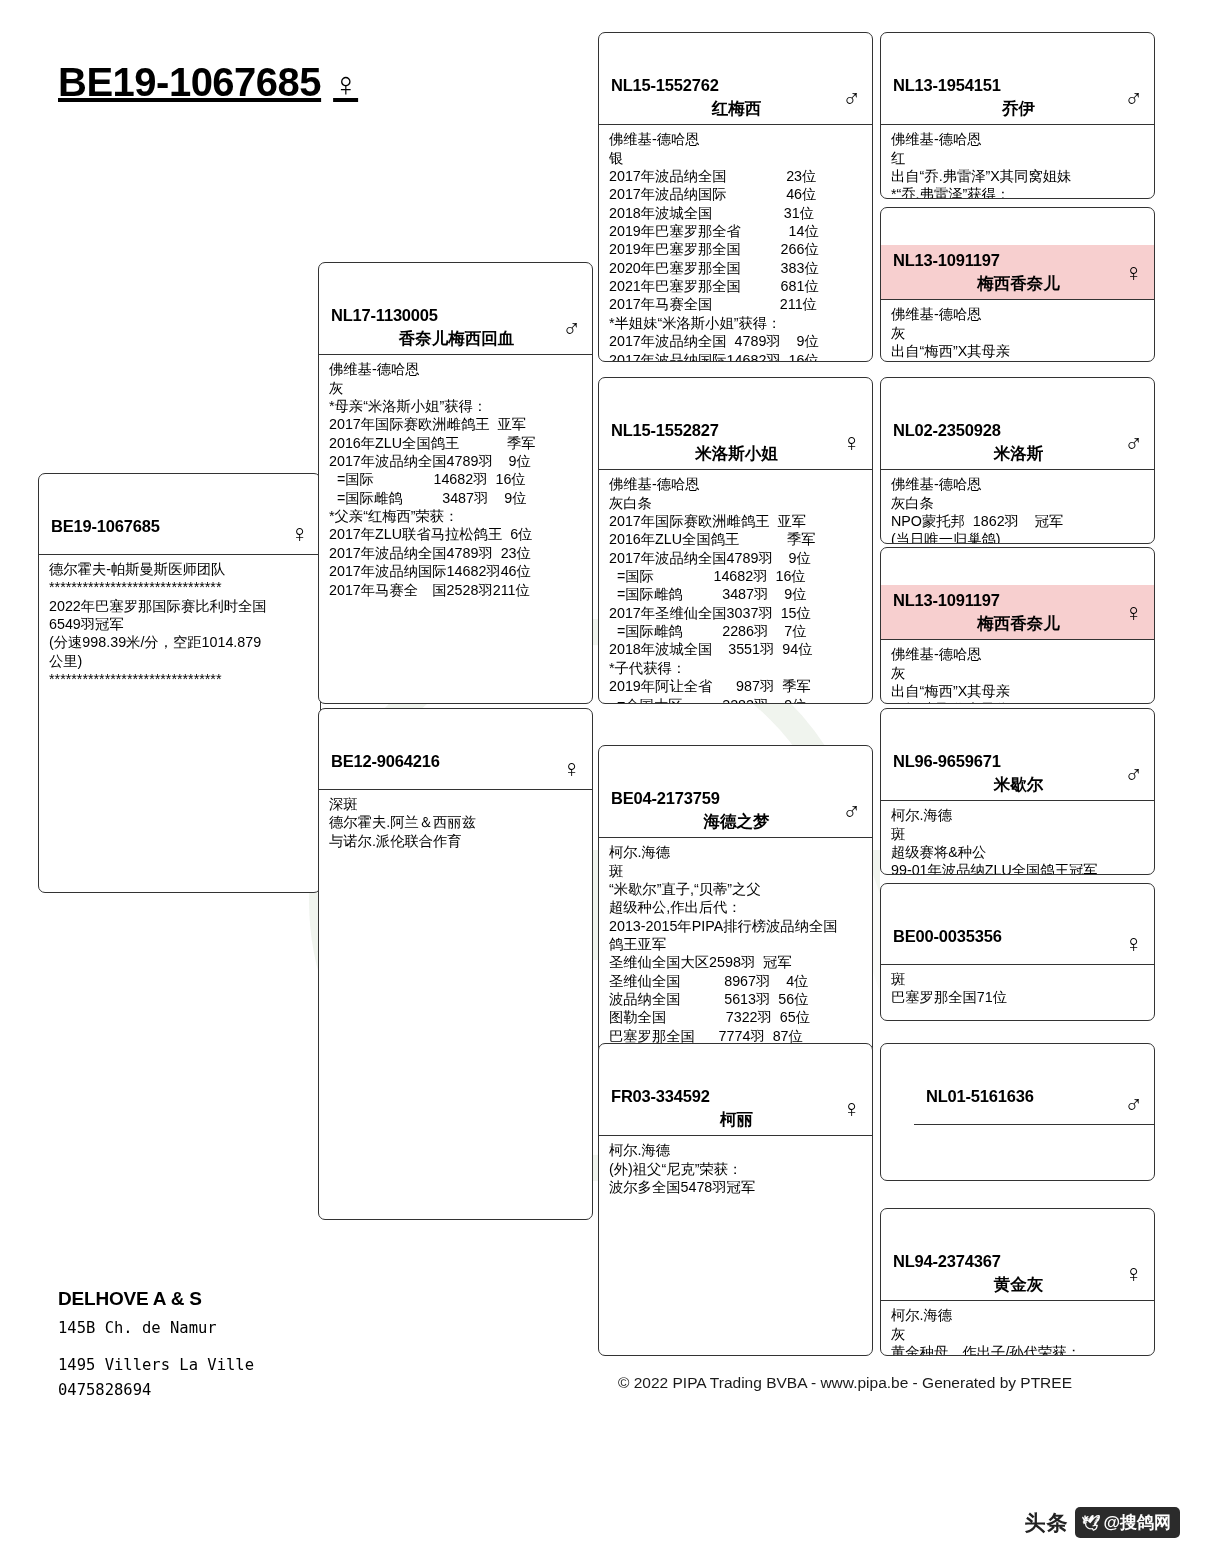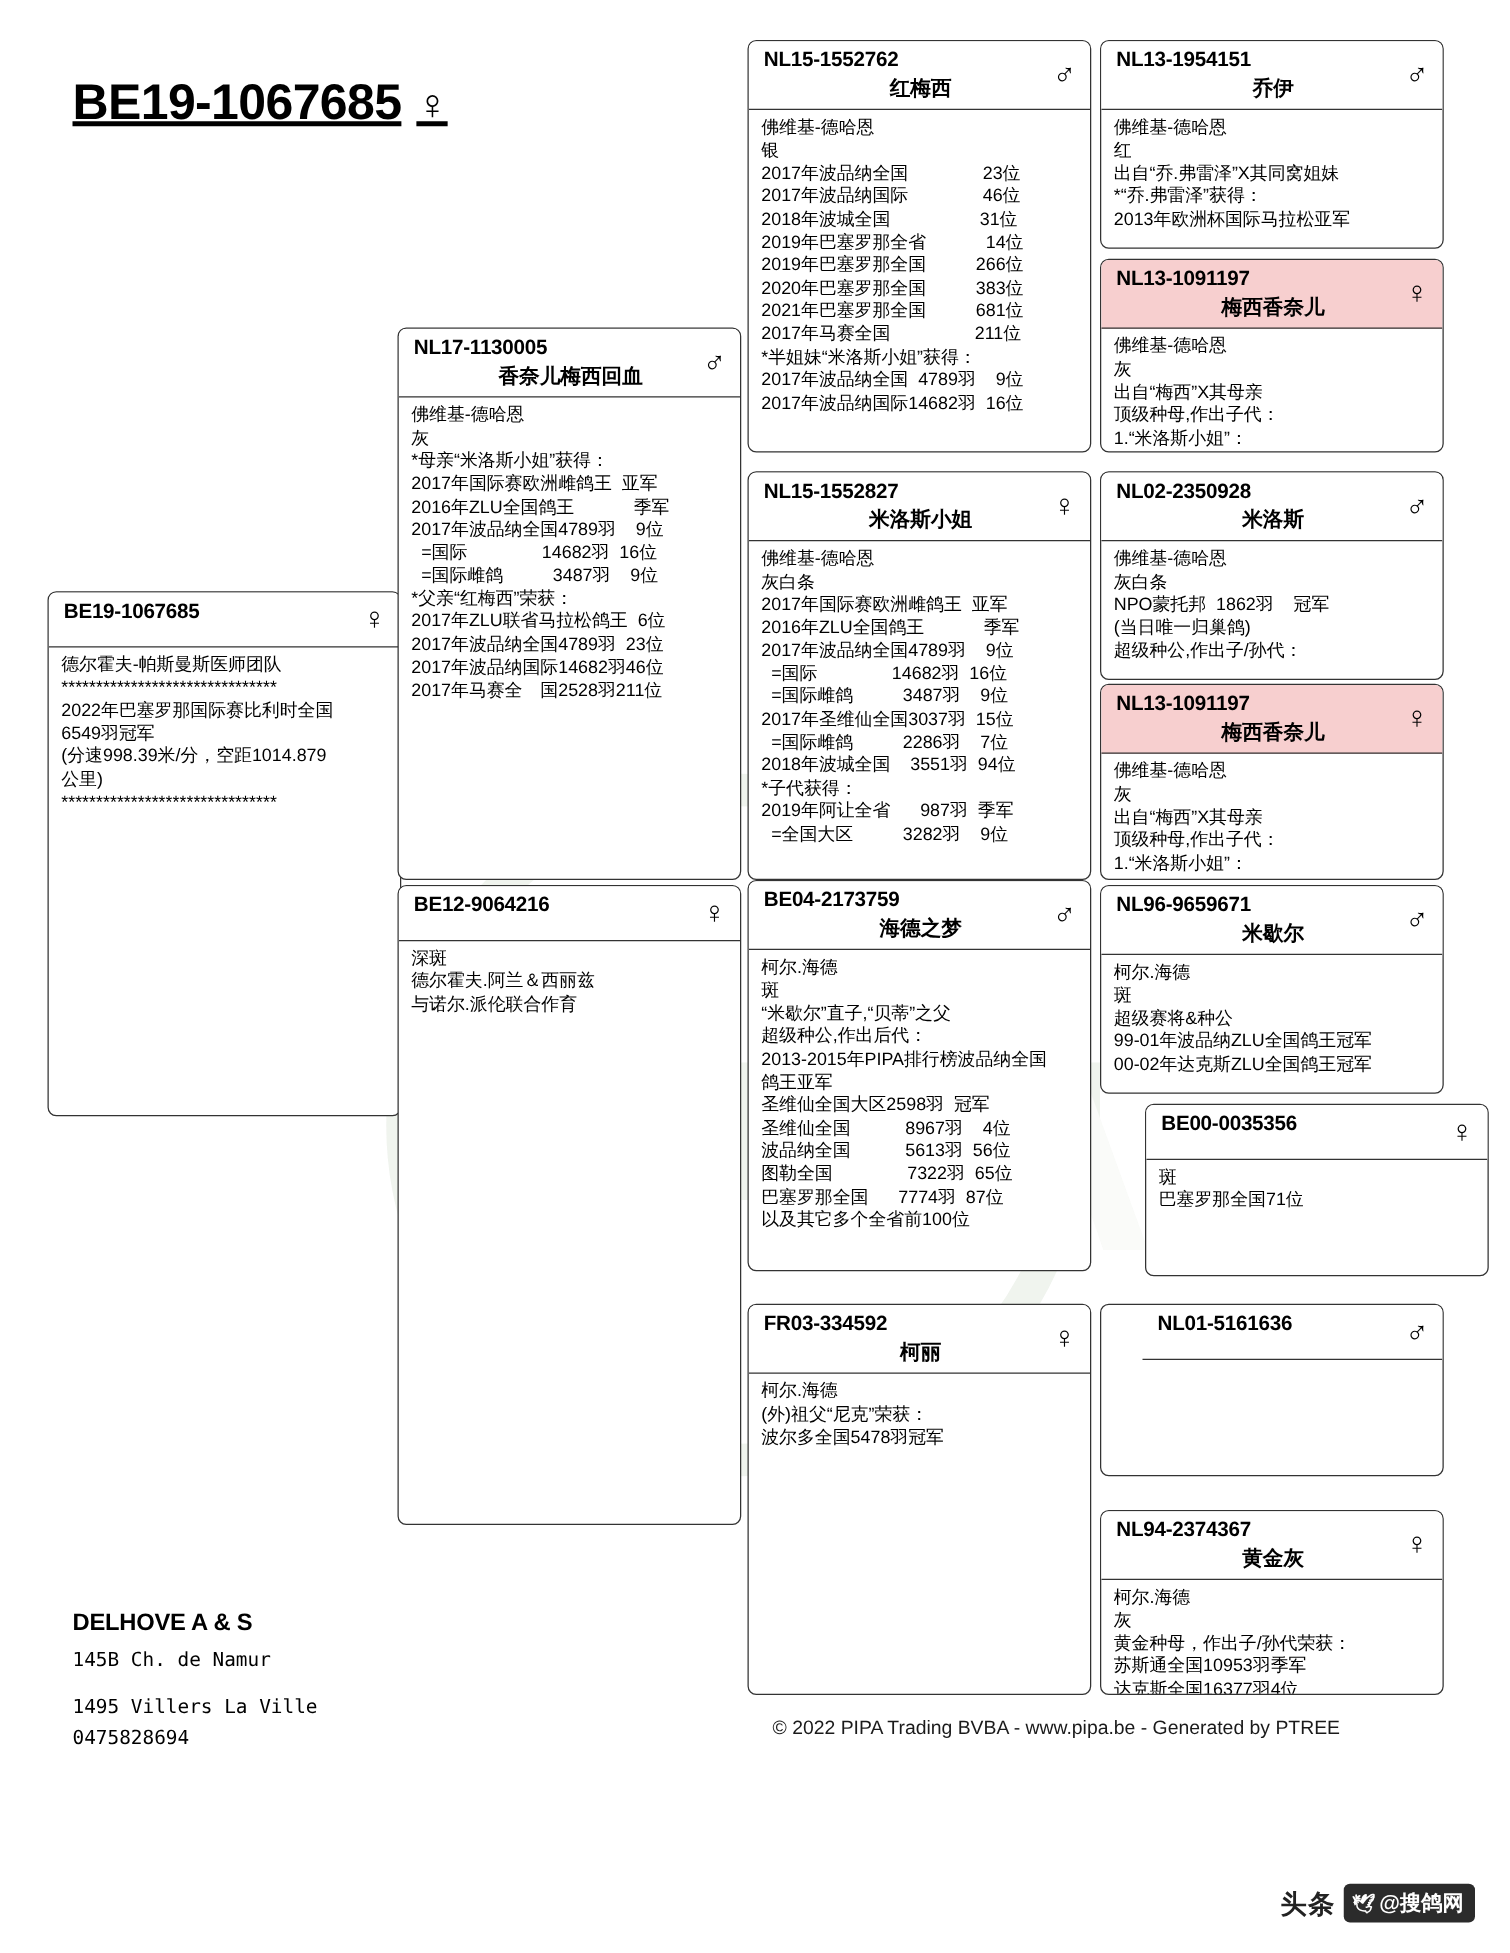--- a/index.html
+++ b/index.html
@@ -35,20 +35,21 @@
     border-radius:7px;
     background:#fff;
     z-index:2;
     overflow:hidden;
   }
   .card-head {
     border-bottom:1.6px solid #333;
     padding:5px 10px 5px 12px;
     position:relative;
     background:#fff;
+    margin-top:37px;
   }
   .card.hl .card-head { background:#f7cfcf; }
   .card.hl { border-color:#333; }
   .ring {
     font-size:16.5px; font-weight:bold; color:#000;
     line-height:1.32; letter-spacing:-0.2px;
     font-family:"Liberation Sans","DejaVu Sans",sans-serif;
   }
   .name {
     font-size:16.5px; font-weight:bold; color:#000;
@@ -195,21 +196,21 @@
   =国际               14682羽  16位
   =国际雌鸽          3487羽    9位
 2017年圣维仙全国3037羽  15位
   =国际雌鸽          2286羽    7位
 2018年波城全国    3551羽  94位
 *子代获得：
 2019年阿让全省      987羽  季军
   =全国大区          3282羽    9位</div>
 </div>
 
-<div class="card" style="left:598px; top:704px; width:275px; height:313px;">
+<div class="card" style="left:598px; top:745px; width:275px; height:313px;">
   <div class="card-head">
     <div class="ring">BE04-2173759</div>
     <div class="name">海德之梦</div>
     <span class="sexmark">♂</span>
   </div>
   <div class="card-body">柯尔.海德
 斑
 “米歇尔”直子,“贝蒂”之父
 超级种公,作出后代：
 2013-2015年PIPA排行榜波品纳全国
@@ -291,21 +292,21 @@
     <div class="name">米歇尔</div>
     <span class="sexmark">♂</span>
   </div>
   <div class="card-body">柯尔.海德
 斑
 超级赛将&amp;种公
 99-01年波品纳ZLU全国鸽王冠军
 00-02年达克斯ZLU全国鸽王冠军</div>
 </div>
 
-<div class="card" style="left:916px; top:883px; width:275px; height:138px;">
+<div class="card" style="left:880px; top:883px; width:275px; height:138px;">
   <div class="card-head" style="height:44px;">
     <div class="ring">BE00-0035356</div>
     <span class="sexmark">♀</span>
   </div>
   <div class="card-body">斑
 巴塞罗那全国71位</div>
 </div>
 
 <div class="card" style="left:880px; top:1043px; width:275px; height:138px;padding-left:33px;">
   <div class="card-head" style="height:44px;">

